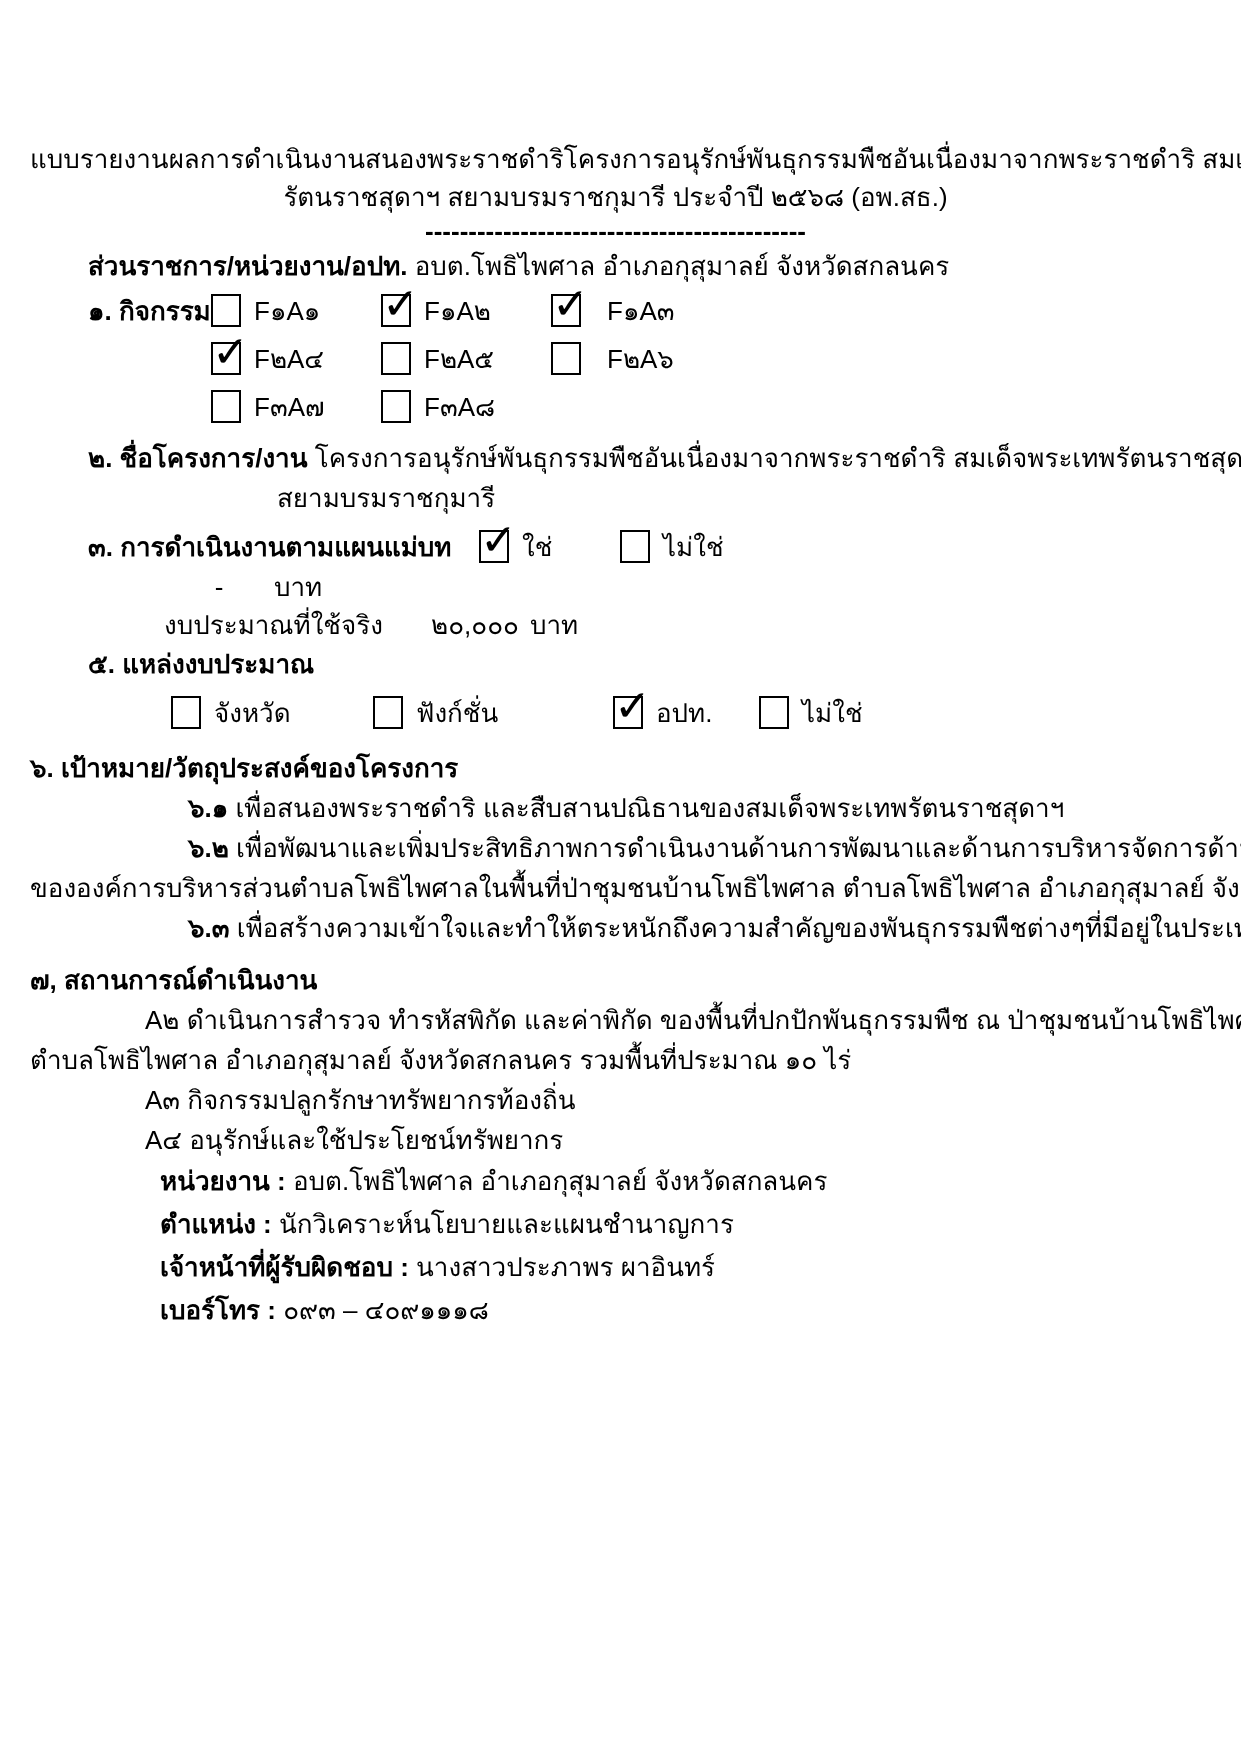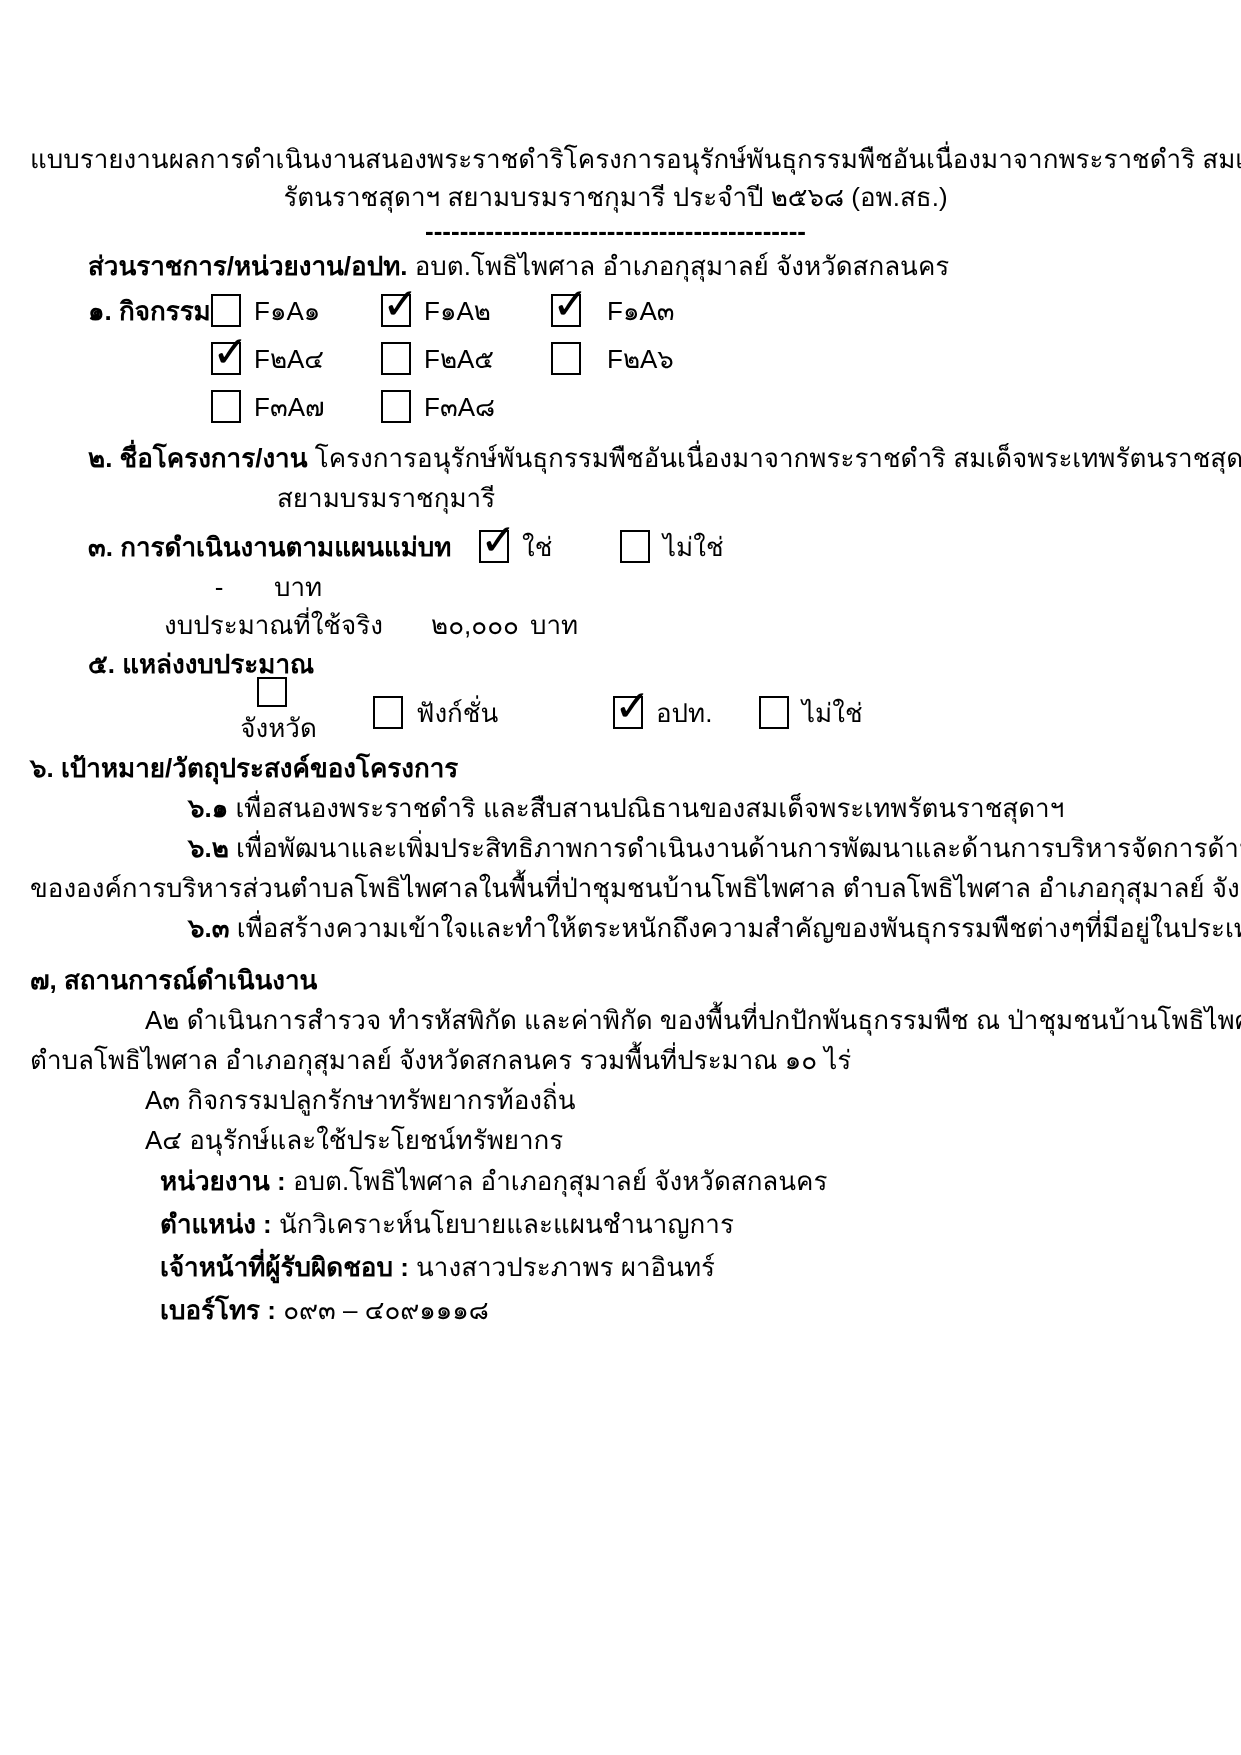--- a/index.html
+++ b/index.html
@@ -47,21 +47,21 @@
   .sec3-head { width:368px; font-weight:bold; }
   .sec3-row .cb-item { width:118px; }
 
   
   .budget-row { display:flex; height:38px; line-height:38px; padding-left:134px; white-space:nowrap; }
   .budget-label { width:256px; }
   .budget-value { width:110px; text-align:center; }
 
   
   .src-row { display:flex; align-items:center; height:48px; padding-left:141px; margin-top:4px; }
-  .src-row .cb-item.w1 { width:202px;flex-direction:column; }
+  .src-row .cb-item.w1 { width:202px; }
   .src-row .cb-item.w2 { width:240px; }
   .src-row .cb-item.w3 { width:146px; }
   .src-row .cb-item.w4 { width:auto; }
 
   .proj-line2 { padding-left:247px; }
   .obj-item { padding-left:158px; }
   .obj-cont  { padding-left:0; }
   .st-item   { padding-left:115px; }
   .st-cont   { padding-left:0; }
   .resp-row  { padding-left:130px; height:43px; line-height:43px; white-space:nowrap; }

